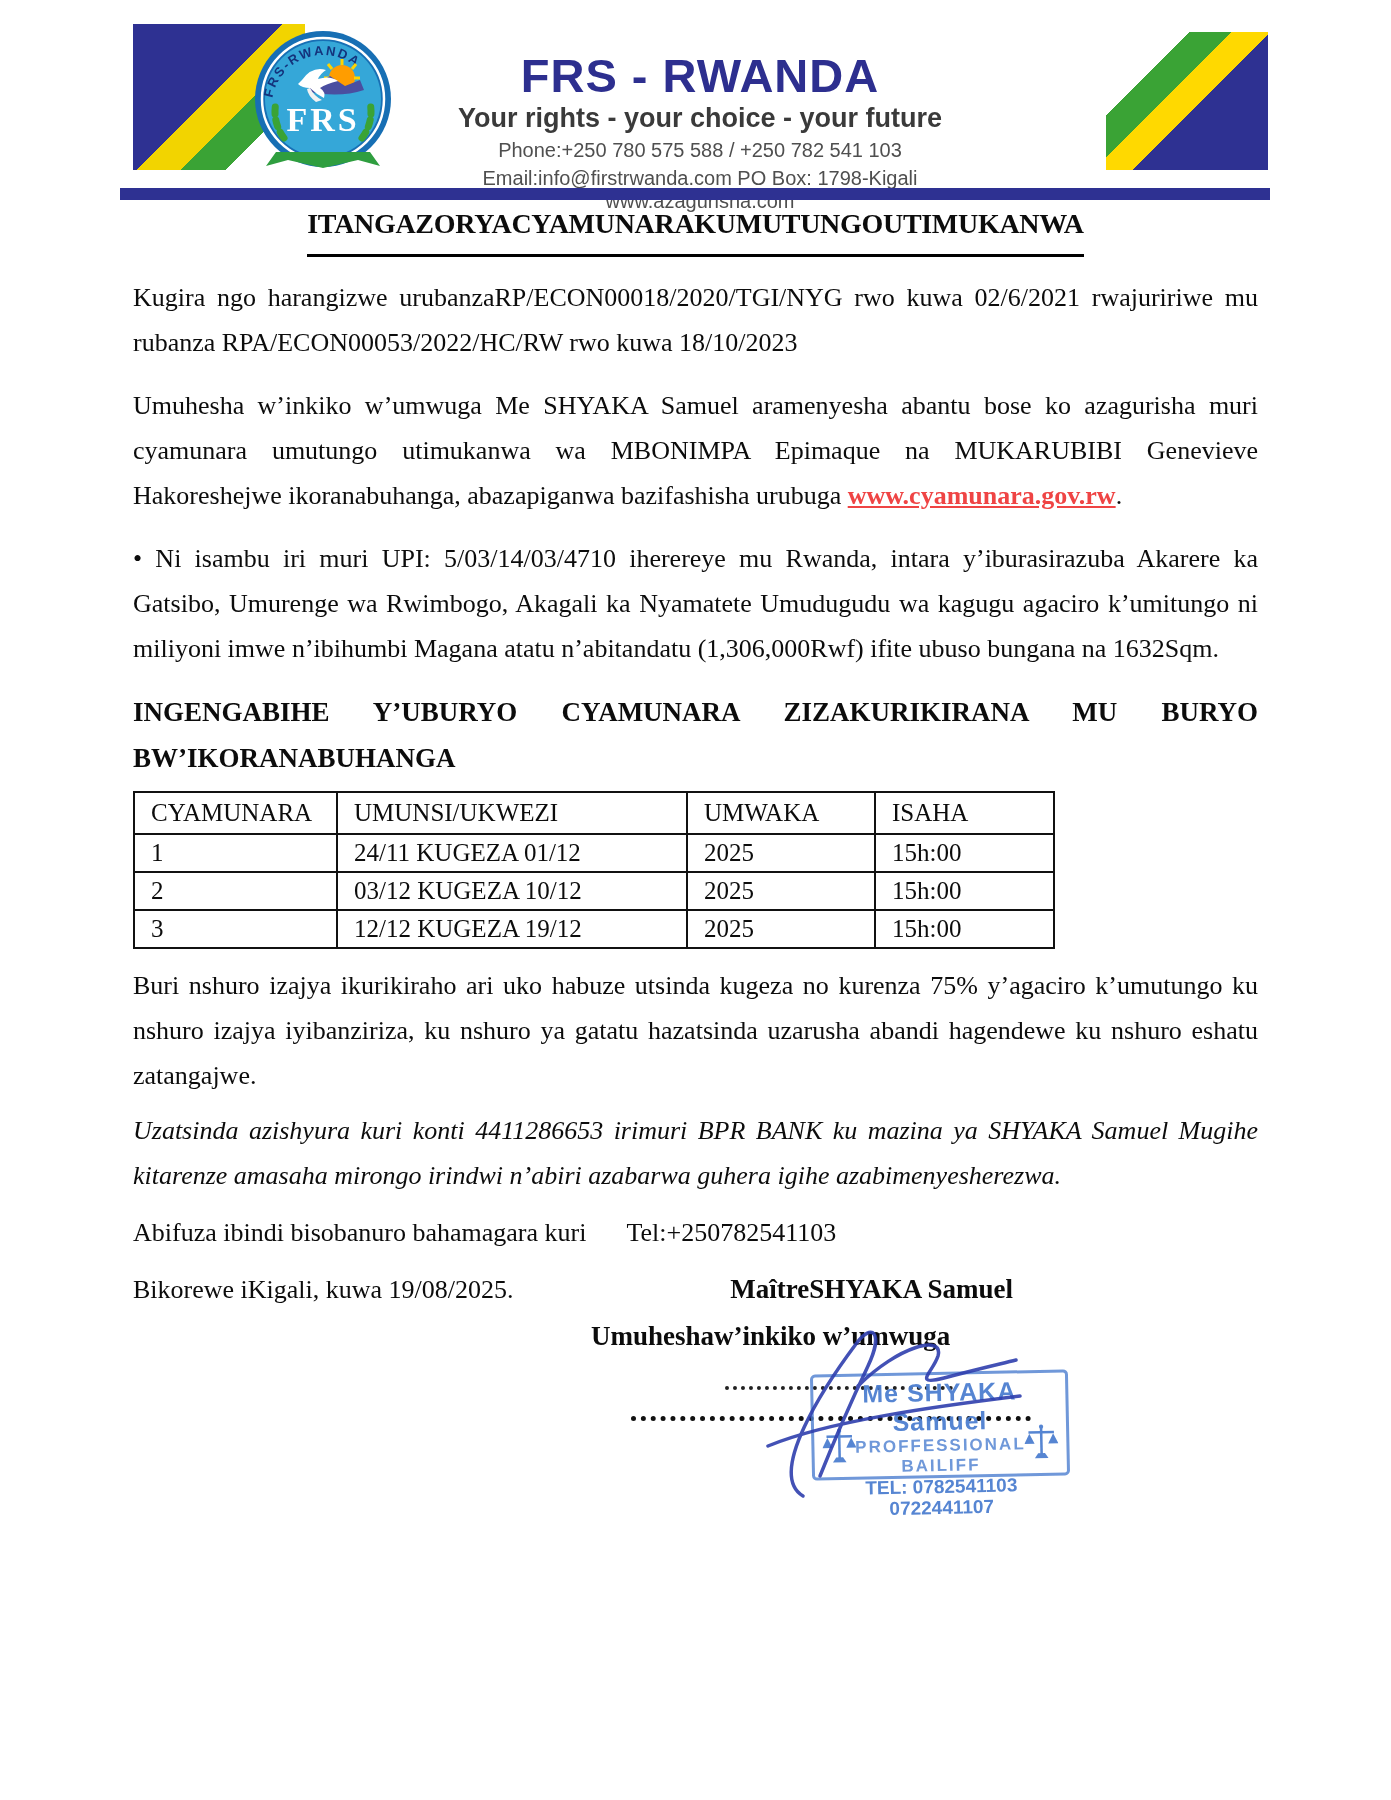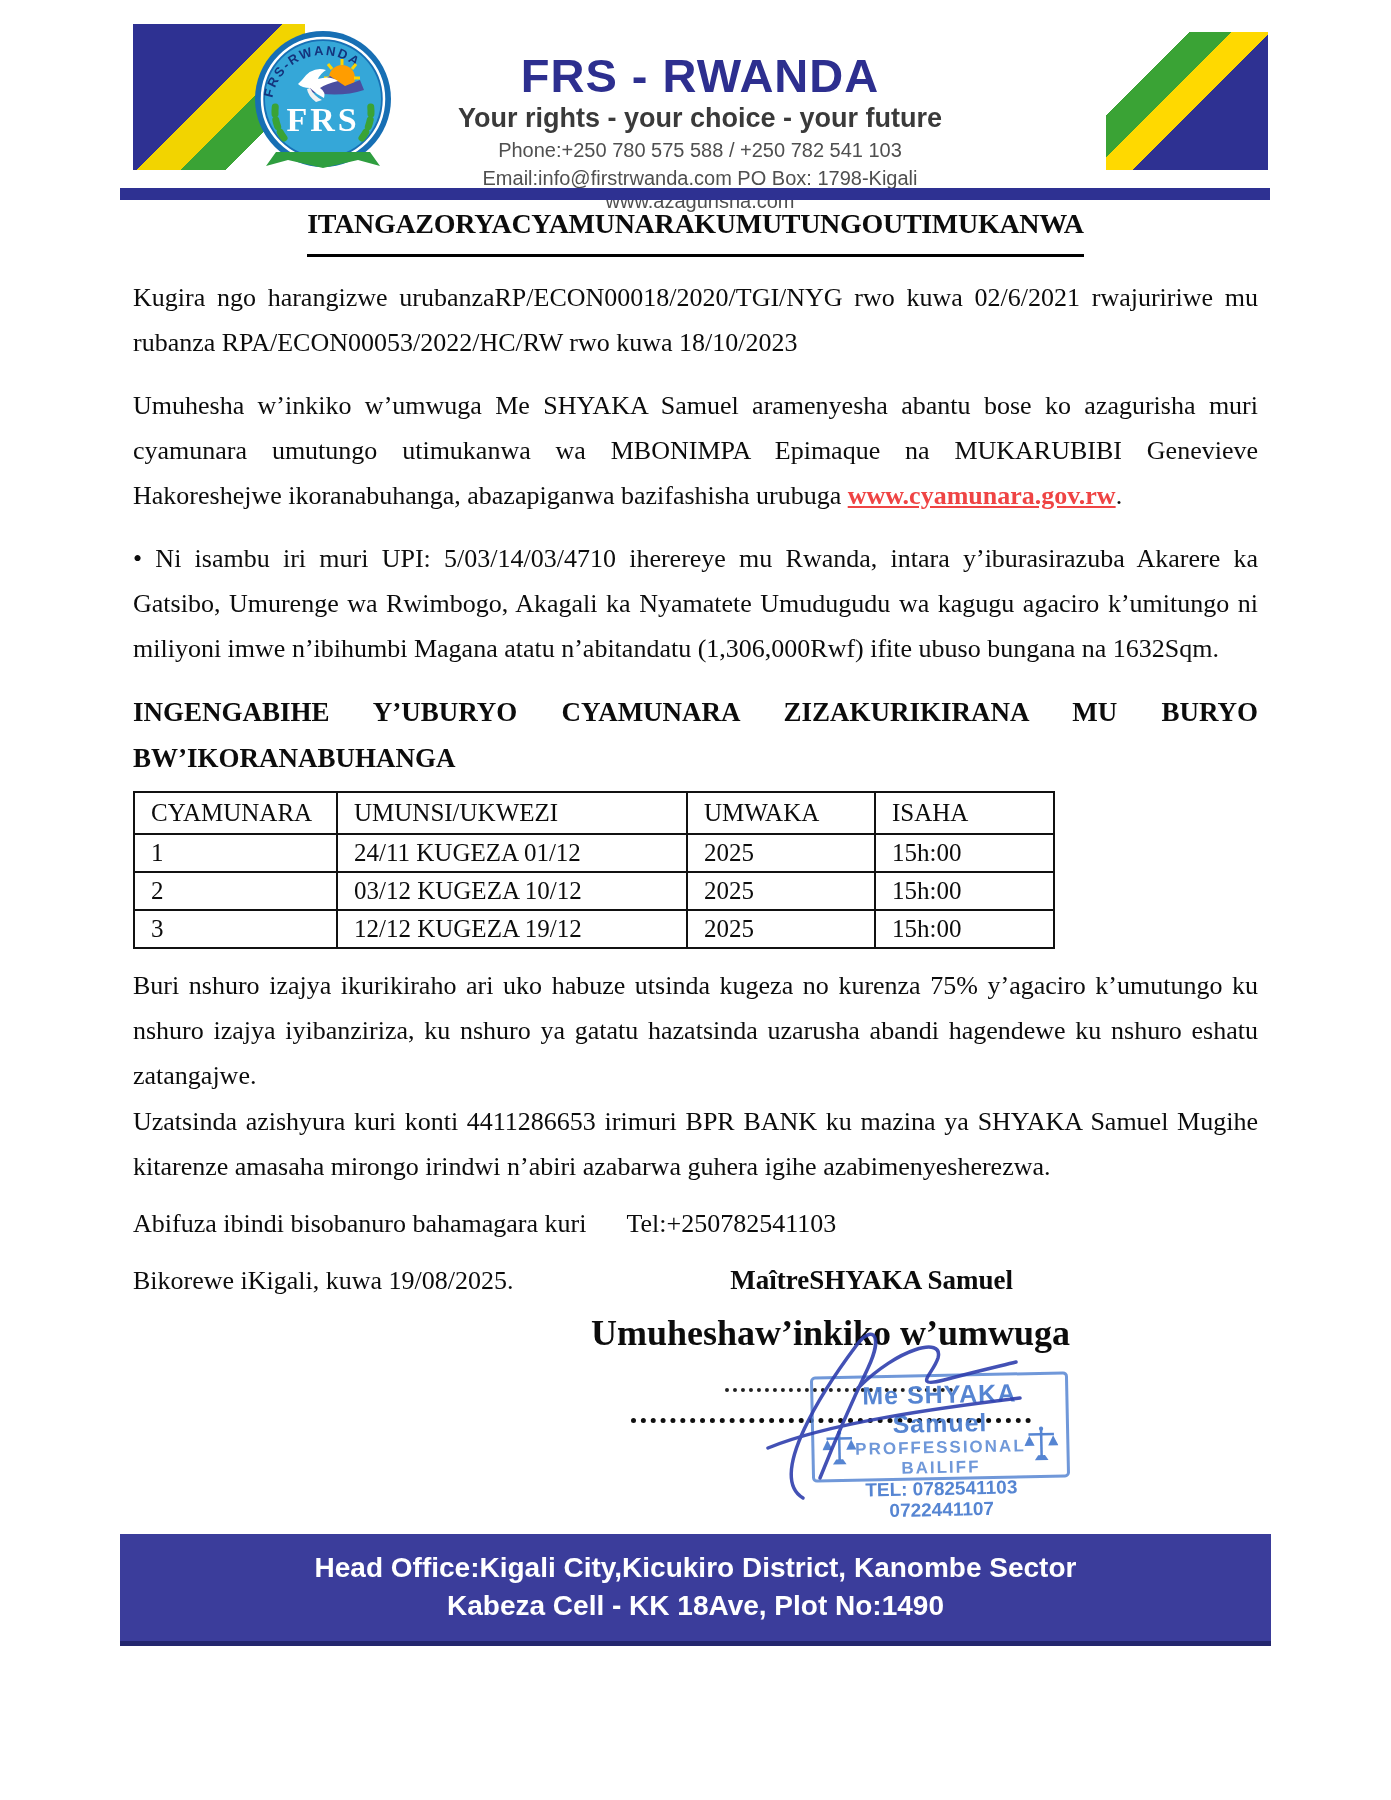--- a/index.html
+++ b/index.html
@@ -19,33 +19,33 @@
   .tag{font-size:27px;font-weight:bold;color:#3a3a3a;margin-top:1px;}
   .hcontact{font-size:20px;color:#4f4f4f;margin-top:5px;line-height:23px;}
   .hsite{font-size:20px;color:#4f4f4f;line-height:23px;}
   .navybar{position:absolute;left:120px;top:188px;width:1150px;height:12px;background:#2e3192;}
   
   .content{margin:0 133px;}
   .title-wrap{text-align:center;margin-top:8px;}
   .doc-title{display:inline-block;font-weight:bold;font-size:28px;letter-spacing:-0.3px;
     border-bottom:3px solid #000;padding-bottom:14px;}
   p.body{margin:18px 0 0;font-size:26px;line-height:45px;text-align:justify;}
-  p.nogap{margin-top:1px;}
+  p.nogap{margin-top:10px;font-style:italic;}
   a.doclink{color:#ef4444;font-weight:bold;text-decoration:underline;}
   .bold-heading{margin:18px 0 0;font-weight:bold;font-size:27px;line-height:46px;text-align:justify;}
   table.sched{margin-top:10px;border-collapse:collapse;}
   table.sched th,table.sched td{border:2px solid #111;font-size:25px;font-weight:normal;
     text-align:left;padding:2px 16px;}
   table.sched th{height:36px;}
   table.sched td{height:32px;}
   .contact-line{margin-top:20px;font-size:26px;}
   .contact-line .tel{margin-left:40px;}
   .daterow{margin-top:18px;display:flex;font-size:26px;align-items:baseline;}
   .signame{margin-left:auto;margin-right:245px;font-weight:bold;font-size:27px;}
-  .sig-title{margin-top:16px;margin-left:458px;font-weight:bold;font-size:36px;}
+  .sig-title{margin-top:16px;margin-left:458px;font-weight:bold;font-size:27px;}
   
   .sigzone{position:relative;height:168px;}
   .dots1{position:absolute;left:592px;top:34px;width:228px;border-bottom:4px dotted #222;}
   .dots2{position:absolute;left:498px;top:64px;width:400px;border-bottom:5px dotted #111;}
   .stamp{position:absolute;left:678px;top:20px;width:252px;height:100px;
     border:3px solid rgba(77,127,208,.85);border-radius:5px;transform:rotate(-1.2deg);
     color:#4d7fd0;font-family:"Liberation Sans",sans-serif;text-align:center;opacity:.95;}
   .stamp-name{font-size:25px;font-weight:bold;margin-top:3px;letter-spacing:1px;}
   .stamp-role{font-size:17px;font-weight:bold;letter-spacing:2px;opacity:.85;}
   .stamp-tel{font-size:19px;font-weight:bold;line-height:21px;}
@@ -204,18 +204,14 @@
         <g fill="none" stroke="#2f3fae" stroke-width="3.5" stroke-linecap="round" opacity="0.9">
           <path d="M95 172 C 58 150, 118 60, 148 20 C 164 -2, 176 8, 160 42 C 140 84, 120 132, 112 152"></path>
           <path d="M150 62 C 190 22, 236 10, 230 32 C 225 48, 204 62, 236 54 C 266 46, 292 40, 308 36"></path>
           <path d="M60 122 C 120 97, 230 82, 312 72"></path>
         </g>
       </svg>
     </div>
 
   </div>
 
-  <div class="footer">
-    <div>Head Office:Kigali City,Kicukiro District, Kanombe Sector</div>
-    <div>Kabeza Cell - KK 18Ave, Plot No:1490</div>
-  </div>
 
 </div>
 
 </body></html>

